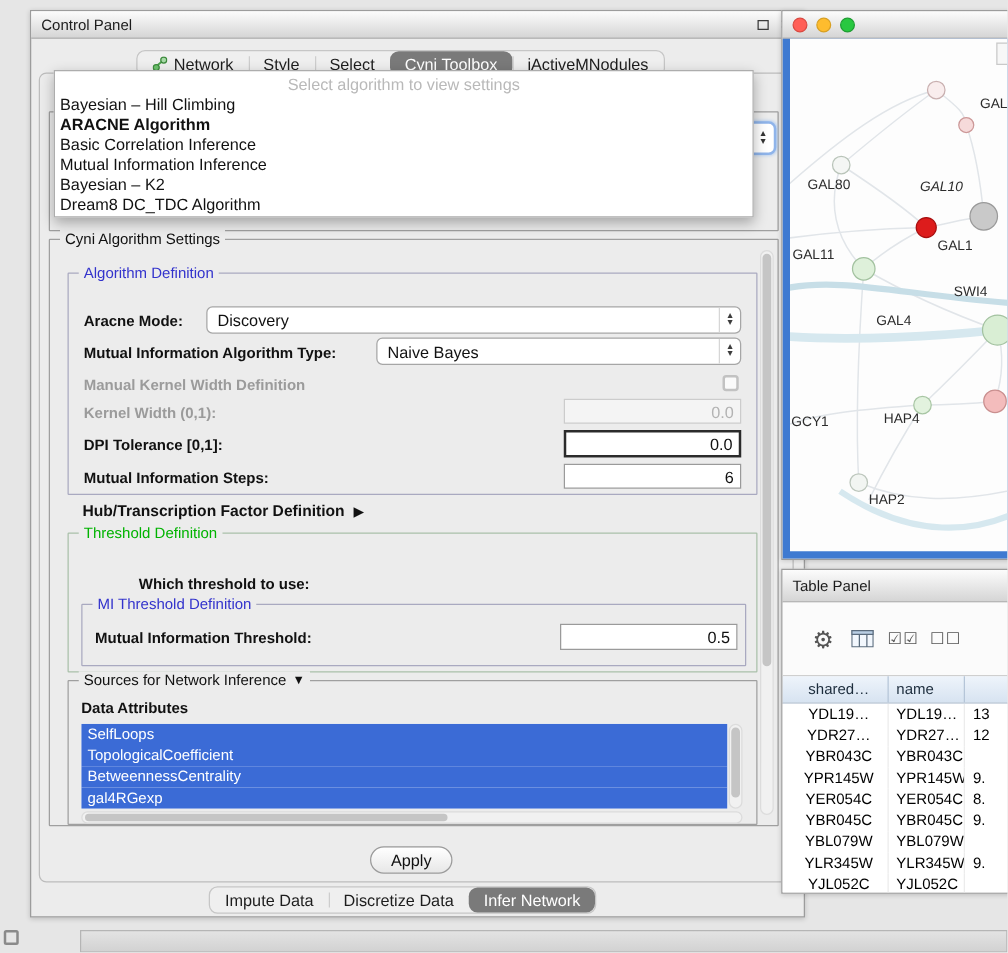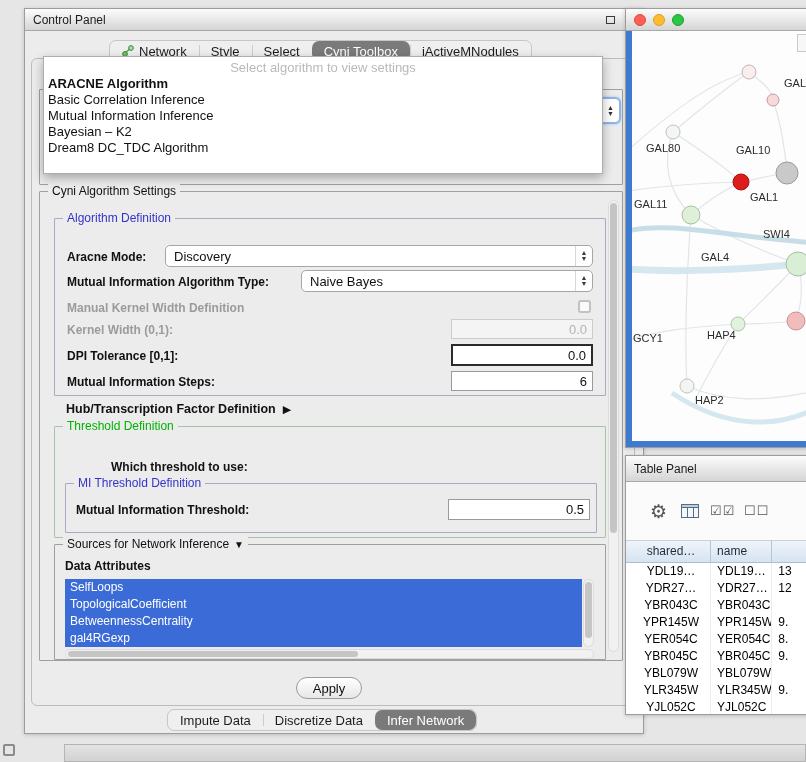--- a/index.html
+++ b/index.html
@@ -122,20 +122,21 @@
     <div class="group" style="left:14px;top:80px;width:584px;height:96px;"></div>
     <div style="position:absolute;left:552px;top:88px;width:44px;height:27px;background:#fff;border:2px solid #8fb4ea;border-radius:6px;box-shadow:0 0 3px #9dc0ef;display:flex;align-items:center;justify-content:flex-end;padding-right:5px;">
       <span style="display:flex;flex-direction:column;line-height:6px;font-size:7px;color:#333;">
           <span>▲</span>
           <span>▼</span>
         </span>
     </div>
 
     <div class="popup" style="left:18px;top:47px;width:560px;height:118px;">
       <div class="popup-ph">Select algorithm to view settings</div>
+      <div class="popup-item">Bayesian – Hill Climbing</div>
       <div class="popup-item selected">ARACNE Algorithm</div>
       <div class="popup-item">Basic Correlation Inference</div>
       <div class="popup-item">Mutual Information Inference</div>
       <div class="popup-item">Bayesian – K2</div>
       <div class="popup-item">Dream8 DC_TDC Algorithm</div>
     </div>
 
     <div class="group" style="left:14px;top:182px;width:584px;height:470px;">
       <span class="legend">Cyni Algorithm Settings</span>
 
@@ -274,21 +275,21 @@
           <circle cx="109" cy="151" r="8" fill="#dd1c1c" stroke="#a80f0f"></circle>
           <circle cx="155" cy="142" r="11" fill="#c9c9c9" stroke="#9a9a9a"></circle>
           <circle cx="59" cy="184" r="9" fill="#def0da" stroke="#a3c2a0"></circle>
           <circle cx="166" cy="233" r="12" fill="#d9eed4" stroke="#a3c2a0"></circle>
           <circle cx="106" cy="293" r="7" fill="#e2f2de" stroke="#a8c6a4"></circle>
           <circle cx="164" cy="290" r="9" fill="#f3bcbc" stroke="#c98f8f"></circle>
           <circle cx="55" cy="355" r="7" fill="#f2f5f2" stroke="#bcc6bc"></circle>
         </svg>
 
         <span class="nlabel" style="left:14px;top:111px;">GAL80</span>
-        <span class="nlabel" style="left:104px;top:113px;">GAL10</span>
+        <span class="nlabel" style="left:104px;top:113px;font-style:italic;">GAL10</span>
         <span class="nlabel" style="left:2px;top:167px;">GAL11</span>
         <span class="nlabel" style="left:118px;top:160px;">GAL1</span>
         <span class="nlabel" style="left:131px;top:197px;">SWI4</span>
         <span class="nlabel" style="left:69px;top:220px;">GAL4</span>
         <span class="nlabel" style="left:1px;top:301px;">GCY1</span>
         <span class="nlabel" style="left:75px;top:298px;">HAP4</span>
         <span class="nlabel" style="left:63px;top:363px;">HAP2</span>
         <span class="nlabel" style="left:152px;top:46px;">GAL</span>
 
         <div style="position:absolute;right:0;top:3px;width:12px;height:18px;background:#f7f7f7;border:1px solid #c9c9c9;"></div>

